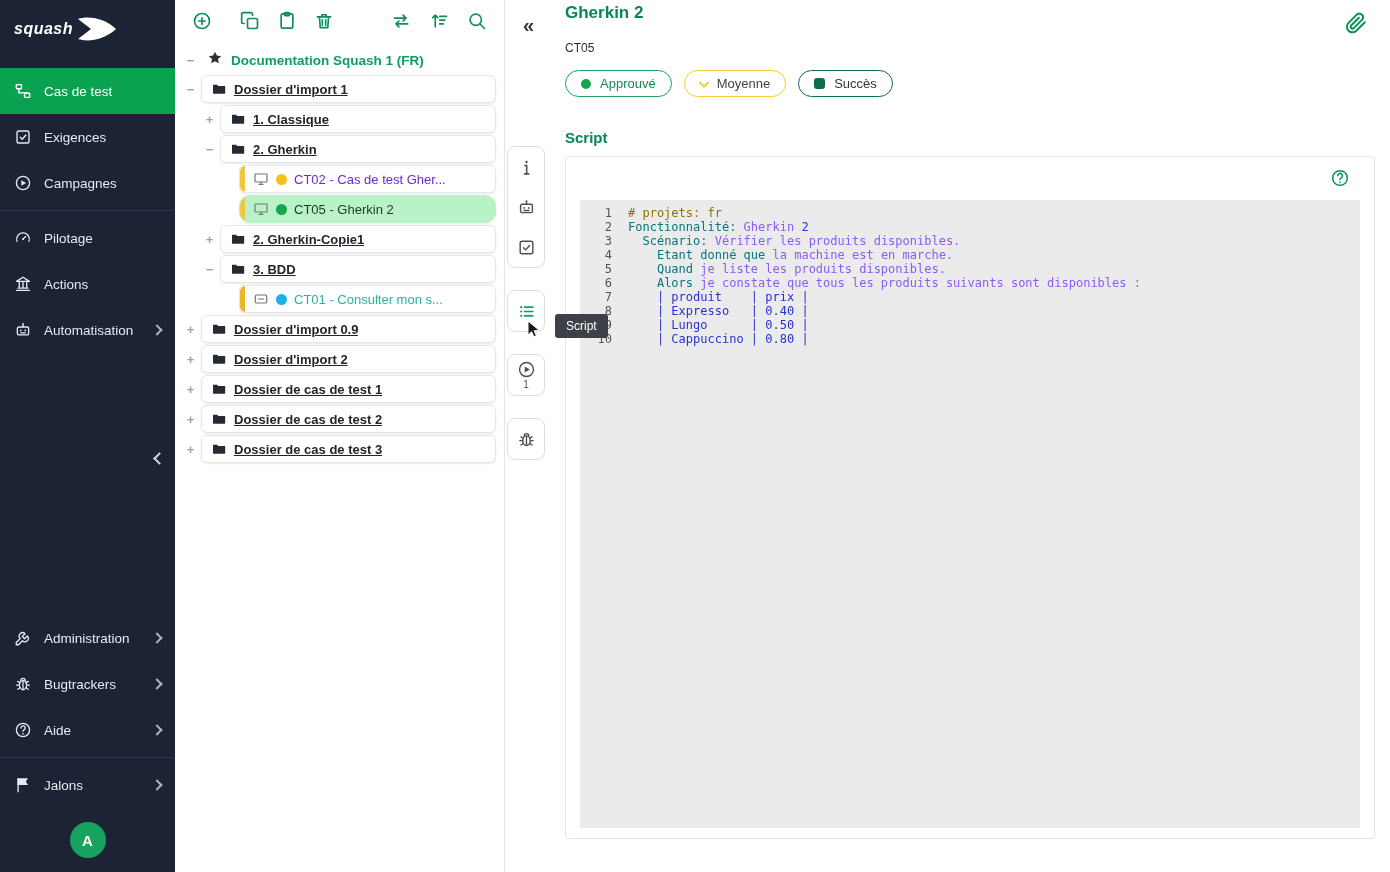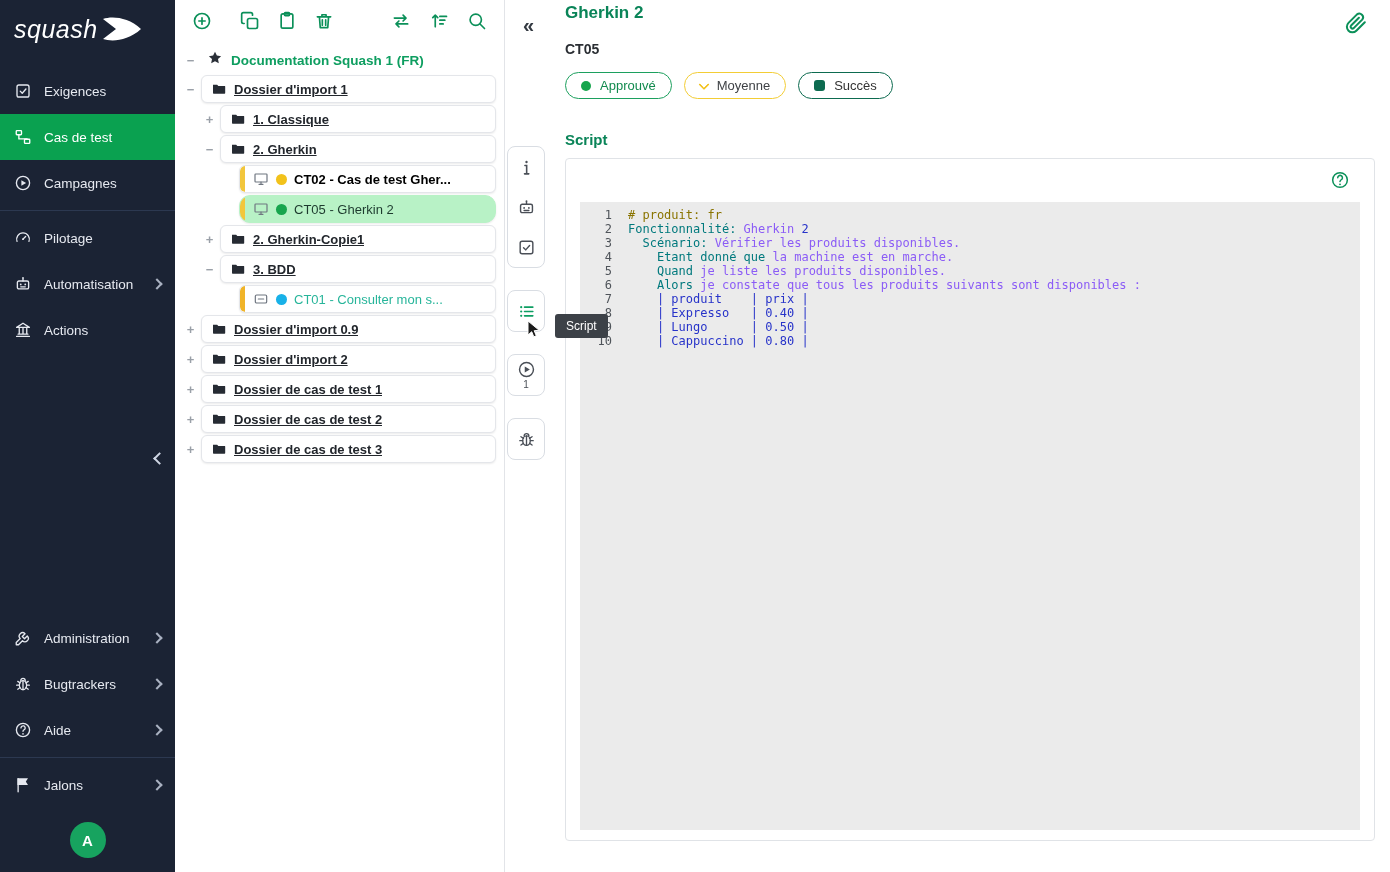--- a/index.html
+++ b/index.html
@@ -10,21 +10,21 @@
     background:#fff; color:#24292e;
   }
   .app { display:flex; width:1390px; height:872px; }
 
   
   .sidebar {
     width:175px; flex-shrink:0; background:#1b2334; color:#e6e9f0;
     display:flex; flex-direction:column; position:relative;
   }
   .logo { height:58px; display:flex; align-items:center; padding-left:14px; gap:4px; cursor:pointer; }
-  .logo-text { font-style:italic; font-weight:normal; font-size:25px; color:#fff; letter-spacing:.5px; }
+  .logo-text { font-style:italic; font-weight:bold; font-size:16px; color:#fff; letter-spacing:.5px; }
   .logo svg { display:block; }
   .nav-top { margin-top:10px; }
   .nav-item { height:46px; display:flex; align-items:center; gap:12px; padding:0 14px; font-size:13.5px; cursor:pointer; color:#e6e9f0; }
   .nav-item.active { background:#0aa150; color:#fff; }
   .nav-item .icon svg { width:18px; height:18px; display:block; }
   .nav-divider { height:1px; background:#2c3850; margin:4px 0; }
   .chev-right { margin-left:auto; width:8px; height:8px; border-right:2px solid #aab2c2; border-top:2px solid #aab2c2; transform:rotate(45deg); flex-shrink:0; }
   .sidebar-spacer { flex:1; }
   .sidebar-collapse { position:absolute; right:6px; top:448px; width:20px; height:20px; cursor:pointer; display:flex; align-items:center; justify-content:center; }
   .chev-left { width:9px; height:9px; border-left:2px solid #cfd6e4; border-bottom:2px solid #cfd6e4; transform:rotate(45deg); }
@@ -59,21 +59,21 @@
   .icon-star { color:#2a2f38; }
   .dot { width:11px; height:11px; border-radius:50%; flex-shrink:0; }
 
   
   .main { flex:1; position:relative; background:#fff; }
   .back-btn { position:absolute; left:12px; top:12px; background:none; border:none; cursor:pointer; font-size:20px; font-weight:bold; color:#343a42; padding:2px 6px; }
   .attach-btn { position:absolute; right:16px; top:10px; background:none; border:none; cursor:pointer; color:#0b9059; }
   .attach-btn svg { width:24px; height:24px; display:block; }
   .main-inner { margin:0 15px 0 60px; padding-top:3px; }
   .page-title { color:#0a8458; font-size:17px; font-weight:bold; margin:0; }
-  .ref { margin-top:18px; font-size:14px; font-weight:bold; color:#2a2e33; }
+  .ref { margin-top:18px; font-size:12px; font-weight:normal; color:#2a2e33; }
   .badges { margin-top:15px; display:flex; gap:12px; }
   .badge { height:27px; border-radius:14px; border:1px solid #ccc; background:#fff; display:inline-flex; align-items:center; gap:9px; padding:0 15px; font-size:13px; font-family:"Liberation Sans",sans-serif; cursor:pointer; }
   .b-dot { width:10px; height:10px; border-radius:50%; flex-shrink:0; }
   .b-square { width:11px; height:11px; border-radius:3px; flex-shrink:0; }
   .b-chevron { width:8px; height:8px; border-right:2.5px solid; border-bottom:2.5px solid; transform:rotate(45deg) translate(-1px,-1px); border-radius:1px; flex-shrink:0; }
   .section-title { margin-top:32px; color:#0a8458; font-size:15px; font-weight:bold; }
   .editor-card { margin-top:10px; height:683px; border:1px solid #e0e3e7; border-radius:4px; position:relative; padding:43px 14px 10px 14px; }
   .help-btn { position:absolute; top:10px; right:22px; width:22px; height:22px; background:none; border:none; padding:0; cursor:pointer; color:#0b9059; }
   .help-btn svg { width:20px; height:20px; display:block; }
   .code-area { width:100%; height:100%; background:#ebebeb; font-family:"DejaVu Sans Mono", monospace; font-size:12px; line-height:14px; padding-top:6px; overflow:hidden; }
@@ -104,80 +104,80 @@
   <aside class="sidebar">
     <div class="logo">
       <span class="logo-text">squash</span>
       <span>
           <svg width="40" height="26" viewBox="0 0 40 26">
             <path d="M1 3 C10 0 26 1 39 13 C26 25 10 26 1 23 L14 13 Z" fill="#fff"></path>
           </svg>
         </span>
     </div>
     <nav class="nav-top" id="nav-top">
-        <div class="nav-item">
-          <span class="icon">
-            <svg viewBox="0 0 24 24" fill="none" stroke="currentColor" stroke-width="1.8" stroke-linecap="round" stroke-linejoin="round">
-              <rect x="4" y="4" width="16" height="16" rx="2.5"></rect>
-              <path d="M8.3 12.2l2.7 2.8 4.9-5.6"></path>
-            </svg>
-          </span>
-          <span class="nav-label">Exigences</span>
-        </div>
         <div class="nav-item active">
           <span class="icon">
             <svg viewBox="0 0 24 24" fill="none" stroke="currentColor" stroke-width="1.8" stroke-linejoin="round">
               <rect x="3" y="3.5" width="7" height="5.5" rx="1"></rect>
               <rect x="14" y="15" width="7" height="5.5" rx="1"></rect>
               <path d="M6.5 9v5.5h11V15"></path>
             </svg>
           </span>
           <span class="nav-label">Cas de test</span>
         </div>
         <div class="nav-item">
           <span class="icon">
+            <svg viewBox="0 0 24 24" fill="none" stroke="currentColor" stroke-width="1.8" stroke-linecap="round" stroke-linejoin="round">
+              <rect x="4" y="4" width="16" height="16" rx="2.5"></rect>
+              <path d="M8.3 12.2l2.7 2.8 4.9-5.6"></path>
+            </svg>
+          </span>
+          <span class="nav-label">Exigences</span>
+        </div>
+        <div class="nav-item">
+          <span class="icon">
             <svg viewBox="0 0 24 24" fill="none" stroke="currentColor" stroke-width="1.8">
               <circle cx="12" cy="12" r="8.8"></circle>
               <path d="M9.8 8.3l6.4 3.7-6.4 3.7z" fill="currentColor" stroke="none"></path>
             </svg>
           </span>
           <span class="nav-label">Campagnes</span>
         </div>
         <div class="nav-divider"></div>
         <div class="nav-item">
           <span class="icon">
             <svg viewBox="0 0 24 24" fill="none" stroke="currentColor" stroke-width="1.8" stroke-linecap="round">
               <path d="M4 16.5a8.5 8.5 0 1 1 16 0"></path>
               <path d="M12 13.5l3.5-3.5"></path>
               <circle cx="12" cy="13.5" r="1.2" fill="currentColor" stroke="none"></circle>
             </svg>
           </span>
           <span class="nav-label">Pilotage</span>
+        </div>
+        <div class="nav-item">
+          <span class="icon">
+            <svg viewBox="0 0 24 24" fill="none" stroke="currentColor" stroke-width="1.8" stroke-linecap="round" stroke-linejoin="round">
+              <path d="M3.5 20.5h17M5.5 17.5h13M7 17.5V10M12 17.5V10M17 17.5V10M3.5 8.5 12 3l8.5 5.5z"></path>
+            </svg>
+          </span>
+          <span class="nav-label">Actions</span>
         </div>
         <div class="nav-item">
           <span class="icon">
             <svg viewBox="0 0 24 24" fill="none" stroke="currentColor" stroke-width="1.8" stroke-linecap="round">
               <rect x="4.5" y="8" width="15" height="10.5" rx="2"></rect>
               <path d="M12 8V5.2"></path>
               <circle cx="12" cy="4" r="1.2" fill="currentColor" stroke="none"></circle>
               <circle cx="9" cy="12.5" r="1.2" fill="currentColor" stroke="none"></circle>
               <circle cx="15" cy="12.5" r="1.2" fill="currentColor" stroke="none"></circle>
               <path d="M9 15.8h6"></path>
             </svg>
           </span>
           <span class="nav-label">Automatisation</span>
           <span class="chev-right"></span>
-        </div>
-        <div class="nav-item">
-          <span class="icon">
-            <svg viewBox="0 0 24 24" fill="none" stroke="currentColor" stroke-width="1.8" stroke-linecap="round" stroke-linejoin="round">
-              <path d="M3.5 20.5h17M5.5 17.5h13M7 17.5V10M12 17.5V10M17 17.5V10M3.5 8.5 12 3l8.5 5.5z"></path>
-            </svg>
-          </span>
-          <span class="nav-label">Actions</span>
         </div>
       </nav>
     <div class="sidebar-spacer"></div>
     <div class="sidebar-collapse">
         <span class="chev-left"></span>
       </div>
     <nav class="nav-bottom" id="nav-bottom">
         <div class="nav-item">
           <span class="icon">
             <svg viewBox="0 0 24 24" fill="none" stroke="currentColor" stroke-width="1.8" stroke-linecap="round" stroke-linejoin="round">
@@ -318,21 +318,21 @@
             <span class="toggle"></span>
             <div class="tree-card">
               <span class="edge" style="background: rgb(242, 198, 60);"></span>
               <span class="icon icon-gray">
                 <svg viewBox="0 0 24 24" fill="none" stroke="currentColor" stroke-width="1.8" stroke-linecap="round">
                   <rect x="3" y="4.5" width="18" height="12" rx="1"></rect>
                   <path d="M9 20h6M12 16.5V20"></path>
                 </svg>
               </span>
               <span class="dot" style="background: rgb(242, 194, 27);"></span>
-              <span class="tc-label" style="color: #000000; font-weight: bold;">CT02 - Cas de test Gher...</span>
+              <span class="tc-label" style="color: #6d28d9;">CT02 - Cas de test Gher...</span>
             </div>
           </div>
           <div class="tree-row" style="padding-left: 38px;">
             <span class="toggle"></span>
             <div class="tree-card selected">
               <span class="edge" style="background: rgb(242, 198, 60);"></span>
               <span class="icon icon-gray">
                 <svg viewBox="0 0 24 24" fill="none" stroke="currentColor" stroke-width="1.8" stroke-linecap="round">
                   <rect x="3" y="4.5" width="18" height="12" rx="1"></rect>
                   <path d="M9 20h6M12 16.5V20"></path>
@@ -534,21 +534,21 @@
           </button>
         </div>
       <div class="section-title">Script</div>
       <div class="editor-card">
         <button class="help-btn"><span><svg viewBox="0 0 24 24" fill="none" stroke="currentColor" stroke-width="1.8" stroke-linecap="round" width="20" height="20">
                 <circle cx="12" cy="12" r="8.8"></circle>
                 <path d="M9.3 9.2a2.8 2.8 0 1 1 5 1.8c-.9.9-2.3 1.3-2.3 2.8"></path>
                 <circle cx="12" cy="17.2" r="1.1" fill="currentColor" stroke="none"></circle>
               </svg></span></button>
         <div class="code-area" id="code">
-            <div class="code-line"><span class="ln">1</span><span class="cl"><span class="seg-comment"># produit: fr</span></span></div>
+            <div class="code-line"><span class="ln">1</span><span class="cl"><span class="seg-comment"># projets: fr</span></span></div>
             <div class="code-line"><span class="ln">2</span><span class="cl"><span class="seg-key">Fonctionnalité:</span><span class="seg-text"> Gherkin </span><span class="seg-num">2</span></span></div>
             <div class="code-line"><span class="ln">3</span><span class="cl"><span class="seg-text">  </span><span class="seg-key">Scénario:</span><span class="seg-text"> Vérifier les produits disponibles.</span></span></div>
             <div class="code-line"><span class="ln">4</span><span class="cl"><span class="seg-text">    </span><span class="seg-key">Etant donné que</span><span class="seg-text"> la machine est en marche.</span></span></div>
             <div class="code-line"><span class="ln">5</span><span class="cl"><span class="seg-text">    </span><span class="seg-key">Quand</span><span class="seg-text"> je liste les produits disponibles.</span></span></div>
             <div class="code-line"><span class="ln">6</span><span class="cl"><span class="seg-text">    </span><span class="seg-key">Alors</span><span class="seg-text"> je constate que tous les produits suivants sont disponibles :</span></span></div>
             <div class="code-line"><span class="ln">7</span><span class="cl"><span class="seg-text">    </span><span class="seg-table">| produit    | prix |</span></span></div>
             <div class="code-line"><span class="ln">8</span><span class="cl"><span class="seg-text">    </span><span class="seg-table">| Expresso   | 0.40 |</span></span></div>
             <div class="code-line"><span class="ln">9</span><span class="cl"><span class="seg-text">    </span><span class="seg-table">| Lungo      | 0.50 |</span></span></div>
             <div class="code-line"><span class="ln">10</span><span class="cl"><span class="seg-text">    </span><span class="seg-table">| Cappuccino | 0.80 |</span></span></div>
           </div>

